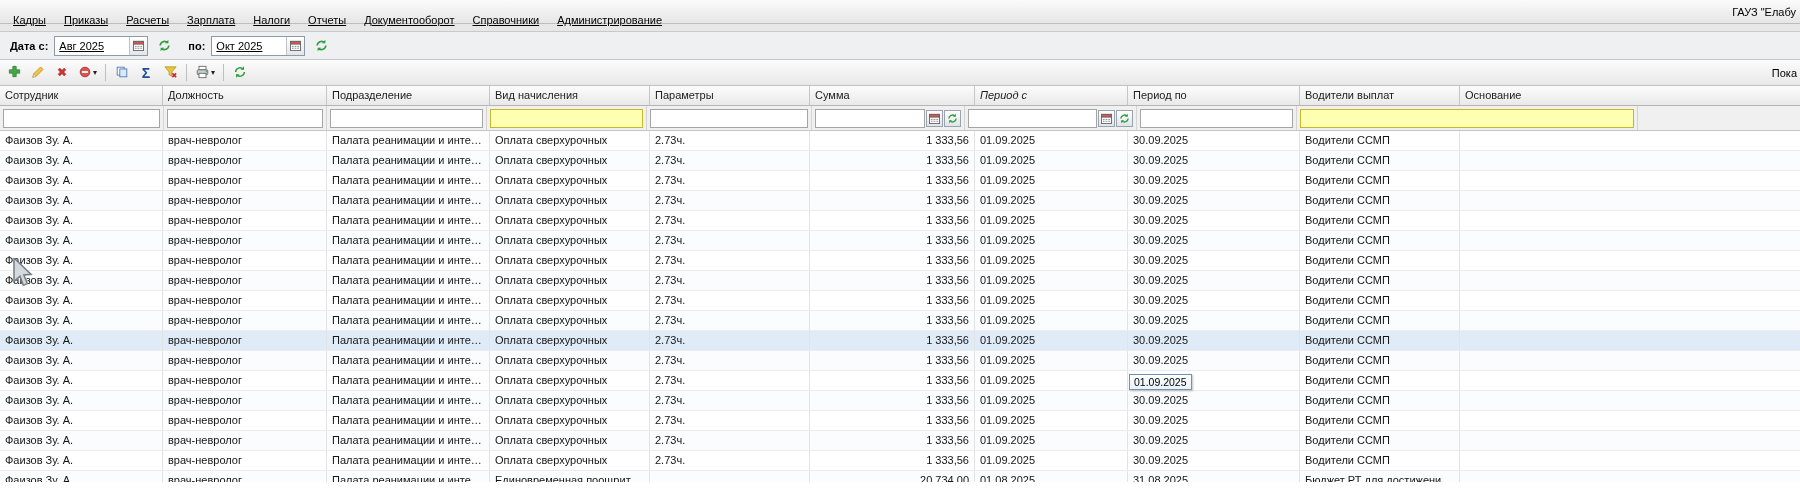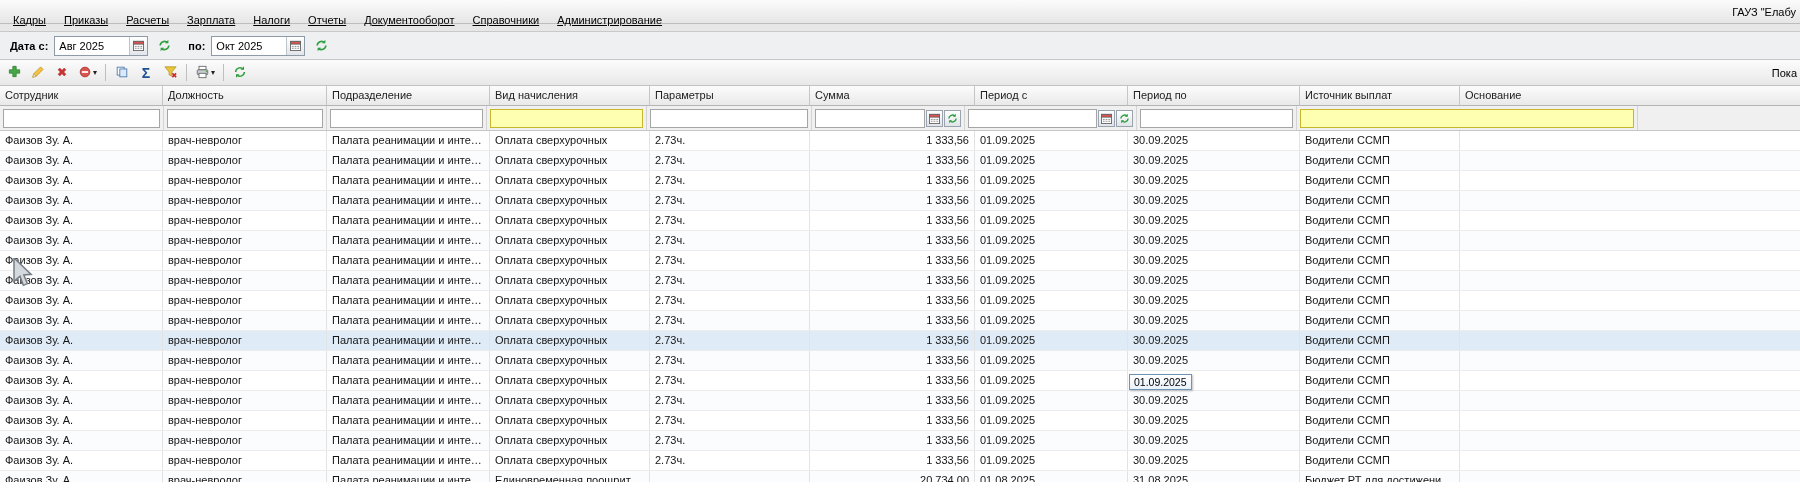--- a/index.html
+++ b/index.html
@@ -2,21 +2,21 @@
 <html><head>
 <meta charset="utf-8">
 <style>
   * { box-sizing: border-box; }
   html,body { margin:0; padding:0; }
   body {
     width:1800px; height:502px; overflow:hidden; position:relative;
     font-family:"Liberation Sans", sans-serif; font-size:11px; color:#000; background:#fff;
   }
   button { font:inherit; background:none; border:0; padding:0; margin:0; cursor:default; }
-  input  { font:inherit; }
+  input  { font:inherit;text-decoration:underline; }
 
   .app { position:relative; width:1800px; height:502px; overflow:hidden; }
 
   
   .menubar {
     height:24px; background:linear-gradient(#fbfbfb,#e6e6e6);
     border-bottom:1px solid #bdbdbd; display:flex; align-items:center; padding:0 4px;
   }
   .menu-item { padding:3px 9px; text-decoration:underline; white-space:nowrap;margin-top:16px; }
   .menu-right { margin-left:auto; white-space:nowrap; overflow:hidden; padding-right:0; }
@@ -219,23 +219,23 @@
   </div>
 
   <div class="grid">
     <div class="hdr" id="hdr">
         <div class="hcell" style="width: 163px;">Сотрудник</div>
         <div class="hcell" style="width: 164px;">Должность</div>
         <div class="hcell" style="width: 163px;">Подразделение</div>
         <div class="hcell" style="width: 160px;">Вид начисления</div>
         <div class="hcell" style="width: 160px;">Параметры</div>
         <div class="hcell" style="width: 165px;">Сумма</div>
-        <div class="hcell" style="width: 153px;">Период с</div>
+        <div class="hcell" style="width: 153px; font-style: italic;">Период с</div>
         <div class="hcell" style="width: 172px;">Период по</div>
-        <div class="hcell" style="width: 160px;">Источник выплат</div>
+        <div class="hcell" style="width: 160px;">Водители выплат</div>
         <div class="hcell" style="width: 341px;">Основание</div>
       </div>
     <div class="flt" id="flt">
         <div class="fcell" style="width: 164px;">
           <input style="">
         </div>
         <div class="fcell" style="width: 163px;">
           <input style="">
         </div>
         <div class="fcell" style="width: 160px;">

